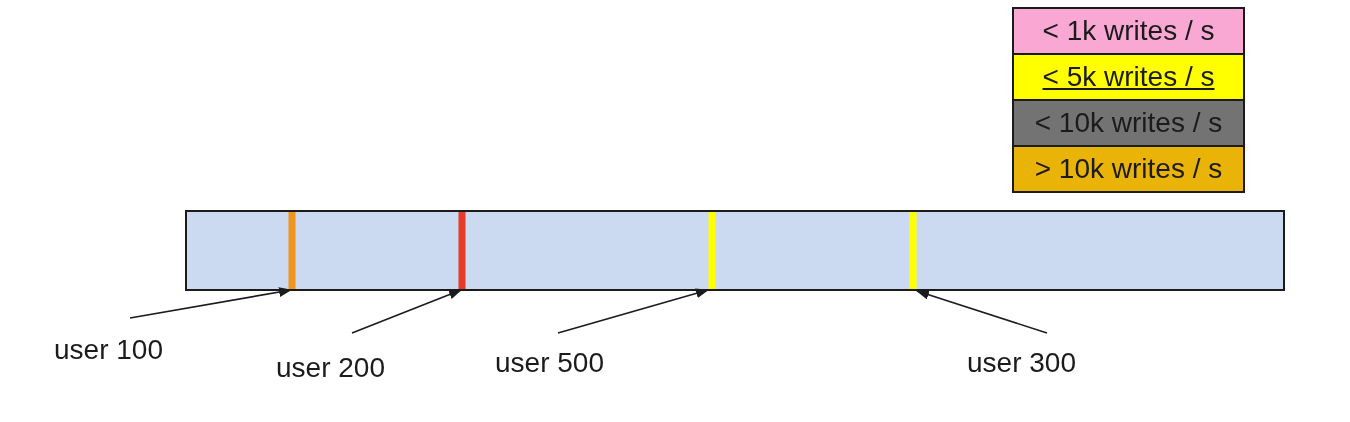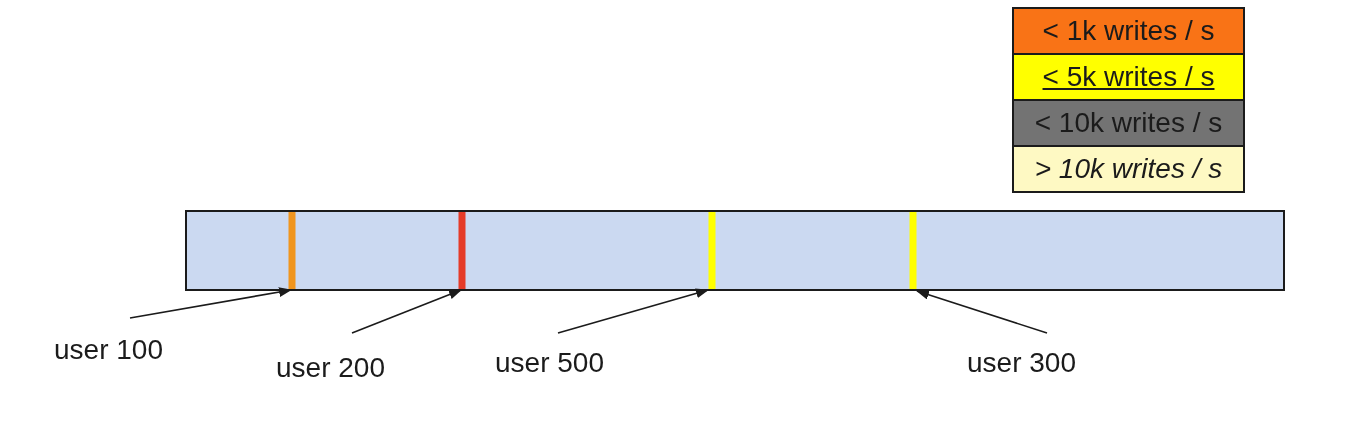--- a/index.html
+++ b/index.html
@@ -75,24 +75,24 @@
   .user-label-200 { left: 276px; top: 351px; }
   .user-label-300 { left: 495px; top: 346px; }
   .user-label-400 { left: 967px; top: 346px; }
 </style>
 </head>
 <body>
 
 <div class="canvas">
 
   <div class="legend">
-    <div class="legend-row" style="background-color: #f97316;">&lt; 1k writes / s</div>
+    <div class="legend-row" style="background-color: #f9a8d4;">&lt; 1k writes / s</div>
     <div class="legend-row" style="background-color: rgb(255, 255, 0); text-decoration: underline;">&lt; 5k writes / s</div>
     <div class="legend-row" style="background-color: #737373;">&lt; 10k writes / s</div>
-    <div class="legend-row" style="background-color: #fef9c3; font-style: italic;">&gt; 10k writes / s</div>
+    <div class="legend-row" style="background-color: #eab308;">&gt; 10k writes / s</div>
   </div>
 
 
   <div class="bar" style="background-color: rgb(203, 217, 241);">
     <div class="stripe" style="background-color: rgb(240, 149, 30); left: 9.6%;"></div>
     <div class="stripe" style="background-color: rgb(229, 59, 40); left: 25.1%;"></div>
     <div class="stripe" style="background-color: rgb(255, 255, 0); left: 47.9%;"></div>
     <div class="stripe" style="background-color: rgb(255, 255, 0); left: 66.2%;"></div>
   </div>
 

